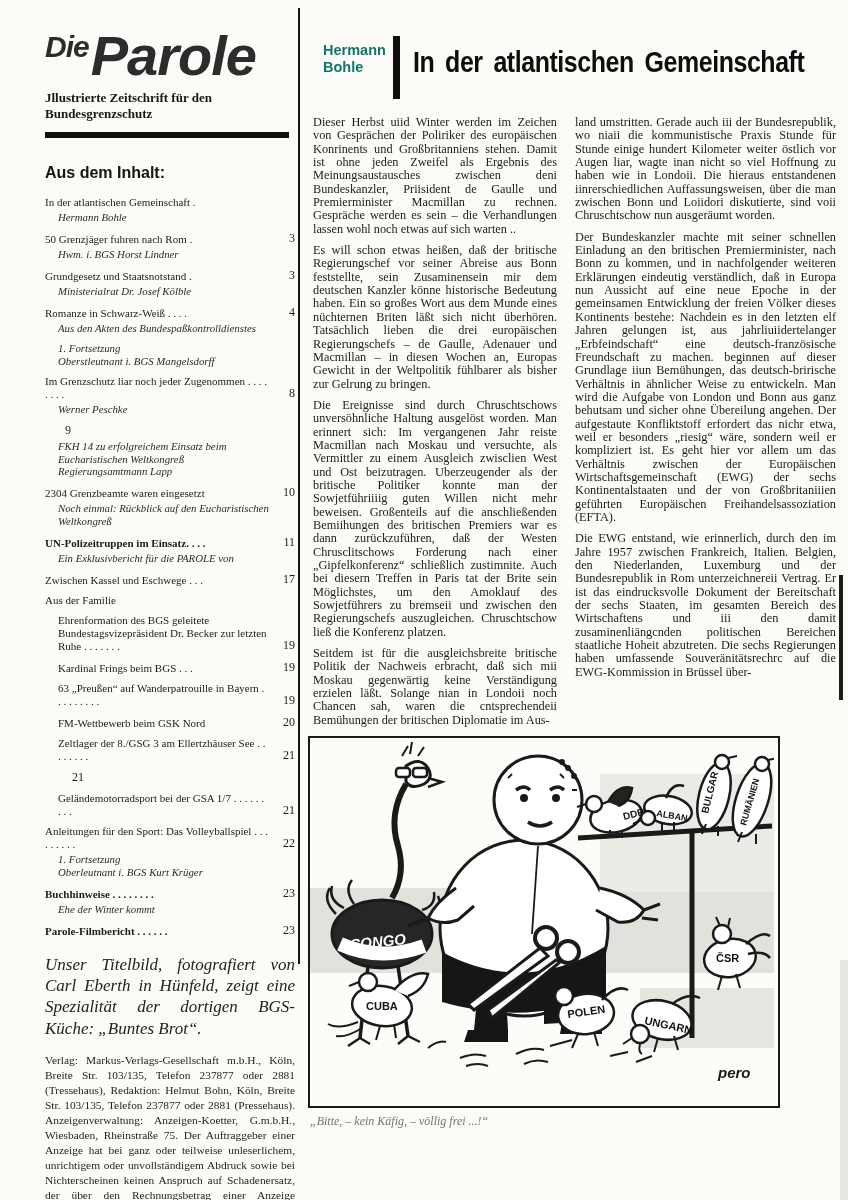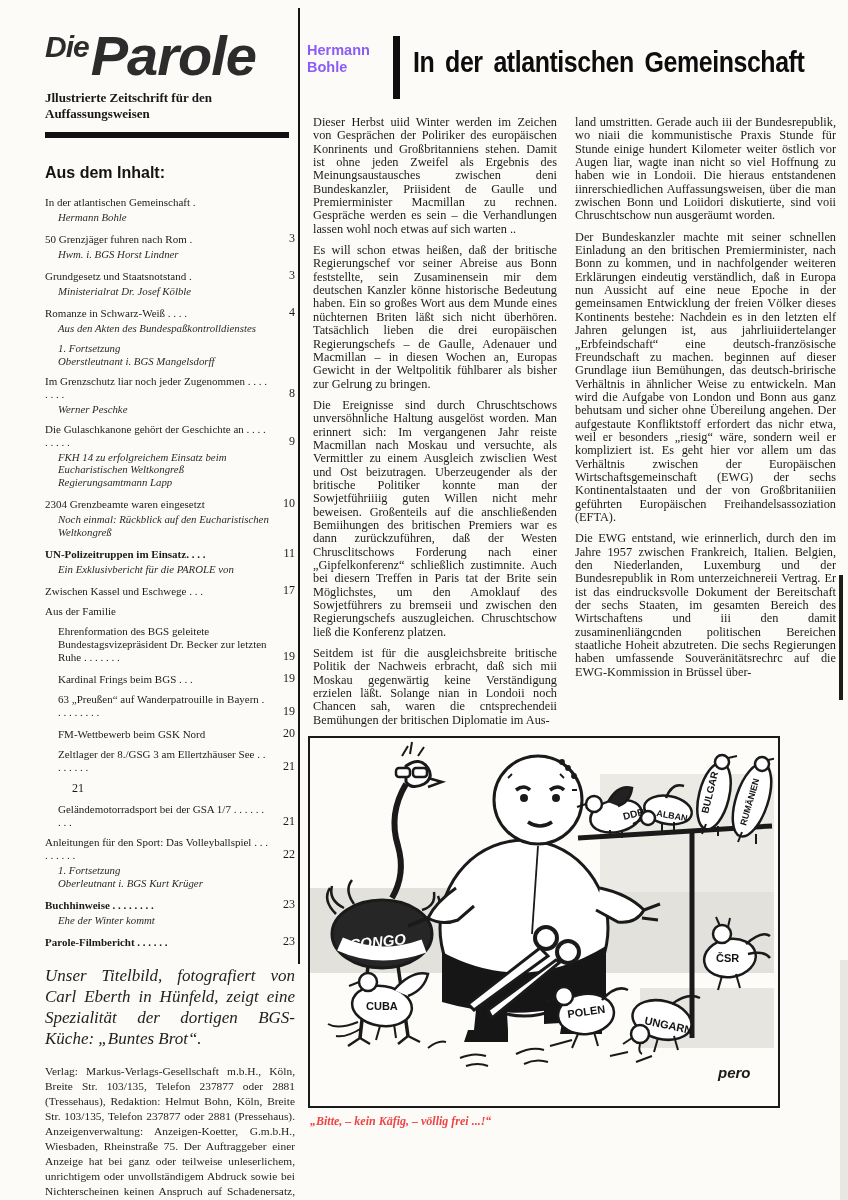--- a/index.html
+++ b/index.html
@@ -22,50 +22,50 @@
   .toc-sub{font-style:italic;font-size:10.8px;line-height:1.2;margin:2px 0 0 13px;color:#2a2a2a;white-space:pre-line;}
   .toc-indent .toc-row{padding-left:13px;}
   .toc-group .toc-title{font-weight:400;}
   .titelbild-note{font-style:italic;font-size:17px;line-height:1.25;margin-top:16px;text-align:justify;color:#222;}
   .imprint{font-size:11.4px;line-height:1.32;margin-top:14px;text-align:justify;color:#1e1e1e;}
 
   
   #divider-v{position:absolute;left:298px;top:8px;width:2px;height:956px;background:#151515;}
 
   
-  #author{position:absolute;left:307px;top:42px;font-family:"Liberation Sans",sans-serif;font-weight:700;font-size:14.5px;line-height:1.18;white-space:pre-line;color:#8b5cf6;}
+  #author{position:absolute;left:323px;top:42px;font-family:"Liberation Sans",sans-serif;font-weight:700;font-size:14.5px;line-height:1.18;white-space:pre-line;color:#0f766e;}
   #headline-bar{position:absolute;left:393px;top:36px;width:7px;height:63px;background:#0e0e0e;}
   #headline{position:absolute;left:413px;top:46px;font-family:"Liberation Sans",sans-serif;font-weight:700;font-size:29px;letter-spacing:-0.5px;word-spacing:5px;transform:scaleX(0.86);transform-origin:left center;white-space:nowrap;color:#0d0d0d;}
 
   
   .col{position:absolute;top:108px;font-size:12.3px;line-height:13.35px;text-align:justify;color:#1b1b1b;}
   #col1{left:305px;width:260px;}
   #col2{left:567px;width:277px;}
   .col p{margin:8px;}
 
   
   #cartoon-box{position:absolute;left:308px;top:736px;width:468px;height:368px;border:2px solid #1a1a1a;background:#fdfcf9;}
-  #cartoon-caption{position:absolute;left:310px;top:1114px;font-weight:700;font-style:italic;font-size:12px;color:#ef4444;}
+  #cartoon-caption{position:absolute;left:310px;top:1114px;font-weight:400;font-style:italic;font-size:12px;color:#737373;}
 
   
   .artifact-line{position:absolute;left:839px;top:575px;width:4px;height:125px;background:#1b1b1b;}
   .artifact-strip{position:absolute;left:840px;top:960px;width:8px;height:240px;background:#e9e7e1;}
 
   svg text{font-family:"Liberation Sans",sans-serif;}
 </style>
 </head>
 <body>
 
 <div id="page">
 
   <div id="sidebar">
     <div class="logo">
       <span class="die">Die</span><span class="parole">Parole</span>
     </div>
-    <div class="tagline">Jllustrierte Zeitschrift für den Auffassungsweisen</div>
+    <div class="tagline">Jllustrierte Zeitschrift für den Bundesgrenzschutz</div>
     <div class="rule-thick"></div>
 
     <div class="toc-heading">Aus dem Inhalt:</div>
 
     <div class="toc-item">
       <div class="toc-row">
           <span class="toc-title">In der atlantischen Gemeinschaft .</span>
           <span class="toc-page"></span>
         </div>
       <div class="toc-sub">Hermann Bohle</div>
@@ -97,21 +97,20 @@
     </div>
     <div class="toc-item">
       <div class="toc-row">
           <span class="toc-title">Im Grenzschutz liar noch jeder Zugenommen . . . . . . . .</span>
           <span class="toc-page">8</span>
         </div>
       <div class="toc-sub">Werner Peschke</div>
     </div>
     <div class="toc-item">
       <div class="toc-row">
-          <span class="toc-title">Die Gulaschkanone gehört der Geschichte an . . . . . . . . .</span>
           <span class="toc-page">9</span>
         </div>
       <div class="toc-sub">FKH 14 zu erfolgreichem Einsatz beim Eucharistischen Weltkongreß
 Regierungsamtmann Lapp</div>
     </div>
     <div class="toc-item">
       <div class="toc-row">
           <span class="toc-title">2304 Grenzbeamte waren eingesetzt</span>
           <span class="toc-page">10</span>
         </div>

